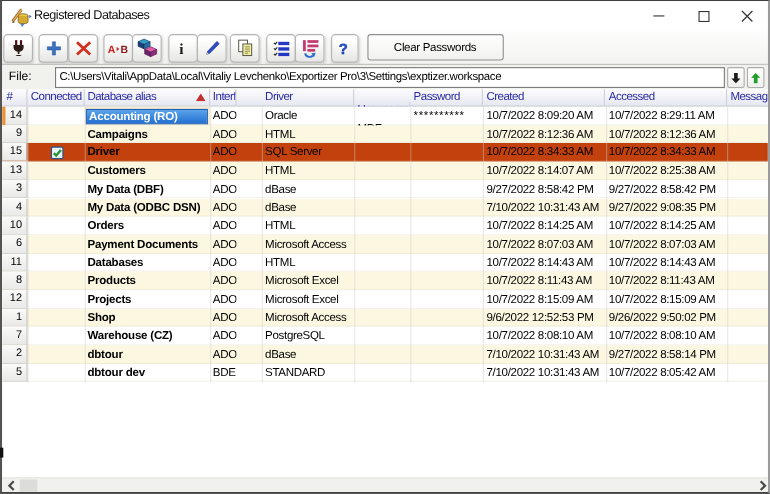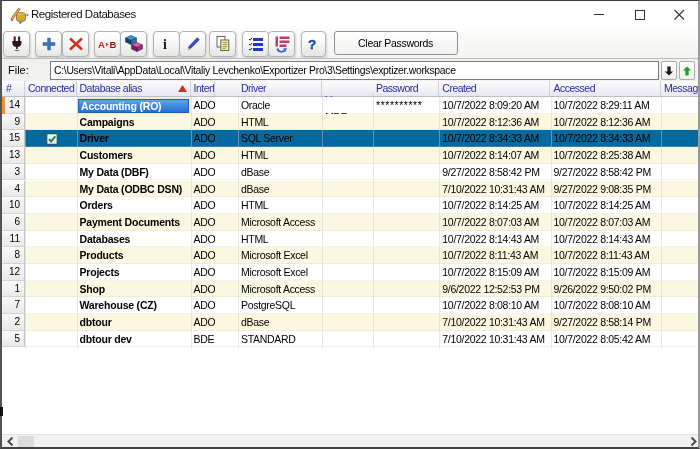--- a/index.html
+++ b/index.html
@@ -225,21 +225,21 @@
         <div class="row" style="top:32.7px; background:#fbf7e1; border-bottom:1px solid rgba(210,205,180,0.25);">
           <div class="numc">9</div>
           <div class="cell c2 alias">Campaigns</div>
           <div class="cell c3">ADO</div>
           <div class="cell c4">HTML</div>
           <div class="cell c5"></div>
           <div class="cell c6" style="letter-spacing:0.55px;"></div>
           <div class="cell c7">10/7/2022 8:12:36 AM</div>
           <div class="cell c8">10/7/2022 8:12:36 AM</div>
         </div>
-        <div class="row" style="top:49.4px; background:#0369a1; border-bottom:1px solid rgba(210,205,180,0.25);text-decoration:underline;">
+        <div class="row" style="top:49.4px; background:#c2410c; border-bottom:1px solid rgba(210,205,180,0.25);text-decoration:underline;">
           <div class="numc">15</div>
           <div class="cell c1" style="padding:0;">
             <svg width="12" height="12" style="position:absolute;left:20.5px;top:2.5px;" viewBox="0 0 12 12">
               <rect x="0.7" y="0.7" width="10.6" height="10.6" rx="1.2" fill="#e6f3fa" stroke="#35507e" stroke-width="1.3"></rect>
               <path d="M3 6.2 L5.1 8.4 L9.4 3.4" stroke="#289232" stroke-width="2.2" fill="none"></path>
             </svg>
           </div>
           <div class="cell c2 alias">Driver</div>
           <div class="cell c3">ADO</div>
           <div class="cell c4">SQL Server</div>

